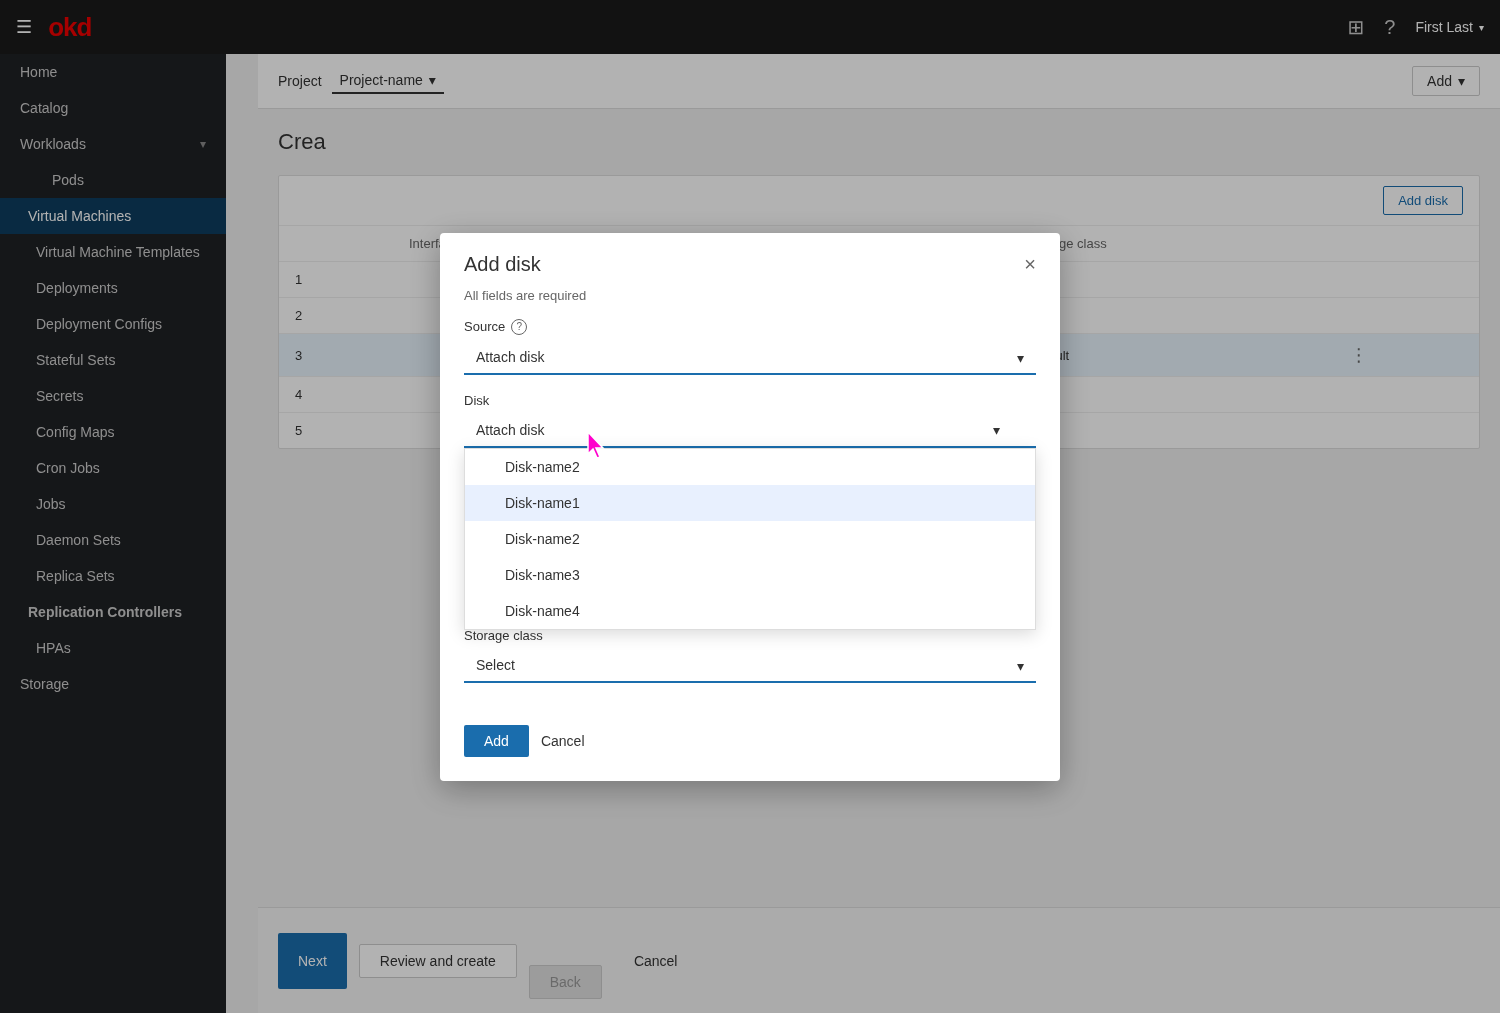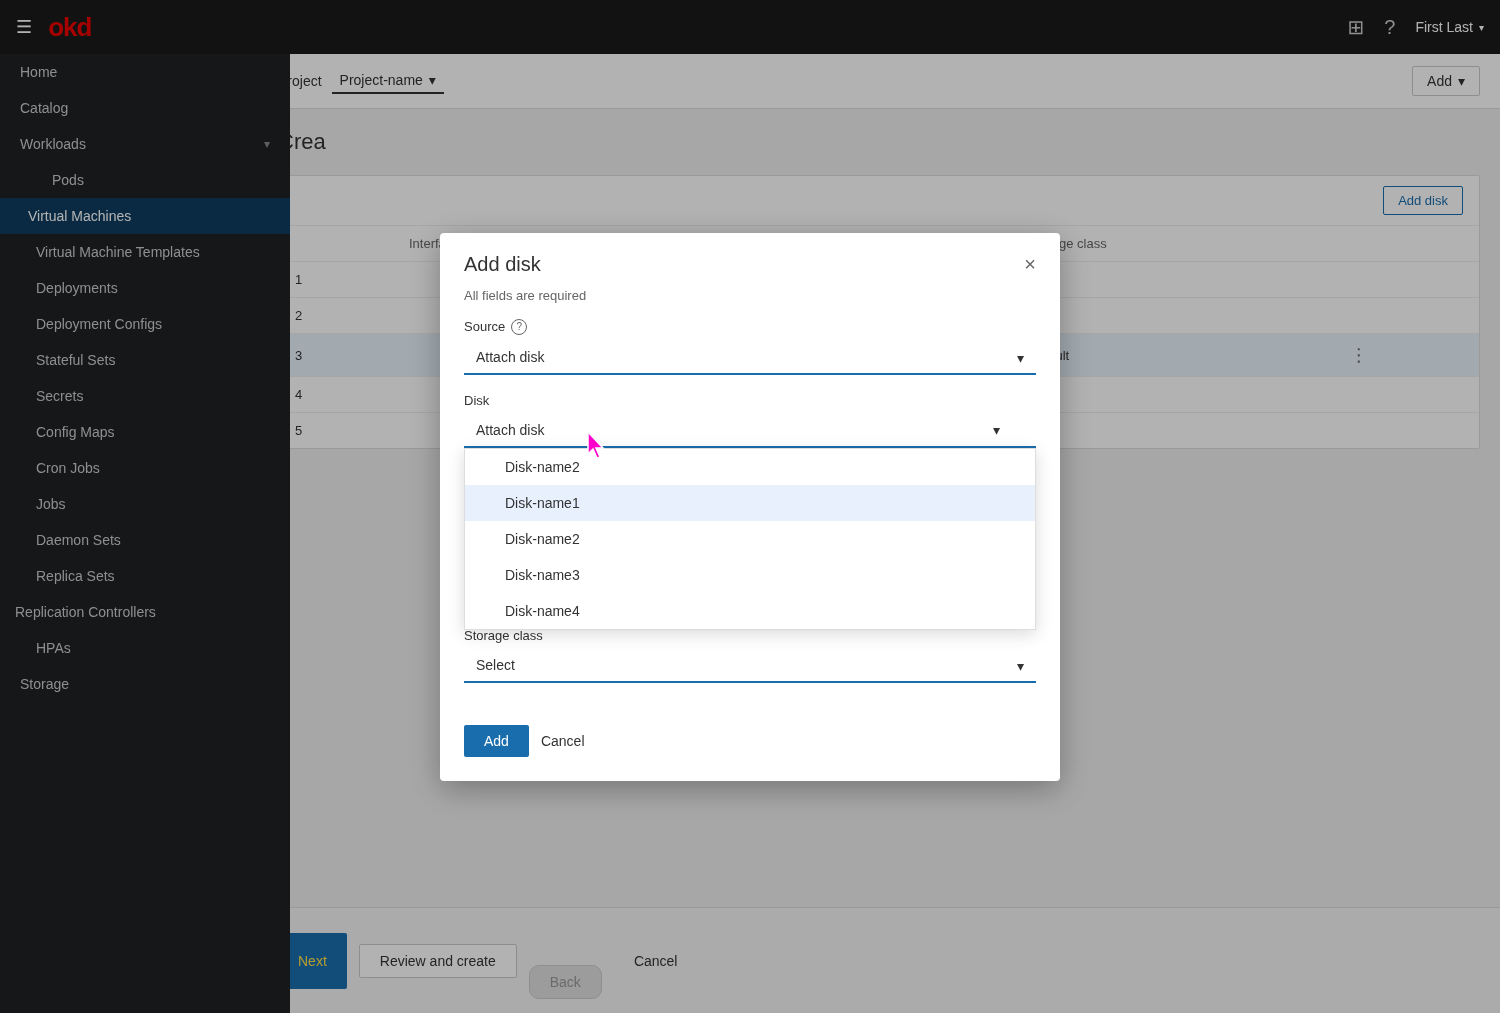--- a/index.html
+++ b/index.html
@@ -13,21 +13,21 @@
     .top-nav-left { display: flex; align-items: center; gap: 16px; }
     .hamburger-icon { color: #fff; font-size: 18px; cursor: pointer; }
     .logo { color: #e00; font-size: 26px; font-weight: bold; letter-spacing: -1px; }
     .top-nav-right { display: flex; align-items: center; gap: 20px; color: #ccc; }
     .grid-icon, .help-icon { font-size: 20px; cursor: pointer; color: #ccc; }
     .user-menu { display: flex; align-items: center; gap: 6px; cursor: pointer; color: #fff; font-size: 14px; }
     .user-caret { font-size: 10px; }
 
     
     .sidebar {
-      position: fixed; top: 54px; left: 0; bottom: 0; width: 290px;
+      position: fixed; top: 54px; left: 0; bottom: 0; width: 226px;
       background: #1f2124; overflow-y: auto; z-index: 50;
     }
     .sidebar-item {
       padding: 10px 20px; color: #ccc; cursor: pointer; font-size: 14px;
       display: flex; align-items: center; justify-content: space-between;
     }
     .sidebar-item.active { background: #0d3d5f; color: #fff; }
     .sidebar-chevron { font-size: 12px; color: #888; }
 
     
@@ -71,24 +71,24 @@
     .row-num { color: #666; }
     .kebab-icon { color: #666; cursor: pointer; font-size: 18px; }
     .storage-dropdown-trigger { display: flex; align-items: center; gap: 4px; cursor: pointer; }
 
     
     .bottom-bar {
       position: fixed; bottom: 0; left: 258px; right: 0;
       background: #f5f5f5; border-top: 1px solid #ddd; padding: 14px 20px;
       display: flex; align-items: center; gap: 12px;
     }
-    .btn-primary { background: #1a6dad; color: #fde047; border: none; padding: 20px 20px; border-radius: 2px; cursor: pointer; font-size: 14px; }
+    .btn-primary { background: #1a6dad; color: #ffffff; border: none; padding: 20px 20px; border-radius: 2px; cursor: pointer; font-size: 14px; }
     .btn-outline { background: #fff; color: #333; border: 1px solid #ccc; padding: 8px 20px; border-radius: 2px; cursor: pointer; font-size: 14px; }
     .btn-ghost { background: transparent; color: #333; border: none; padding: 8px 20px; cursor: pointer; font-size: 14px; }
-    .btn-disabled { background: #e0e0e0; color: #999; border: 1px solid #ccc; padding: 8px 20px; border-radius: 10px; cursor: not-allowed; font-size: 14px; margin-top: 43px; }
+    .btn-disabled { background: #e0e0e0; color: #999; border: 1px solid #ccc; padding: 8px 20px; border-radius: 2px; cursor: not-allowed; font-size: 14px; margin-top: 43px; }
 
     
     .overlay {
       position: fixed; top: 0; left: 0; right: 0; bottom: 0;
       background: rgba(0,0,0,0.3); z-index: 200; display: flex; align-items: center; justify-content: center;
     }
 
     
     .modal {
       background: #fff; border-radius: 4px; width: 620px; max-height: 80vh;
@@ -199,21 +199,21 @@
   </div>
   <div class="sidebar-item" style="padding-left:36px;">
     <span>Jobs</span>
   </div>
   <div class="sidebar-item" style="padding-left:36px;">
     <span>Daemon Sets</span>
   </div>
   <div class="sidebar-item" style="padding-left:36px;">
     <span>Replica Sets</span>
   </div>
-  <div class="sidebar-item" style="padding-left:15px;">
+  <div class="sidebar-item" style="padding-left:28px;font-weight:bold;">
     <span>Replication Controllers</span>
   </div>
   <div class="sidebar-item" style="padding-left:36px;">
     <span>HPAs</span>
   </div>
   <div class="sidebar-item">
     <span>Storage</span>
   </div>
 </aside>
 

